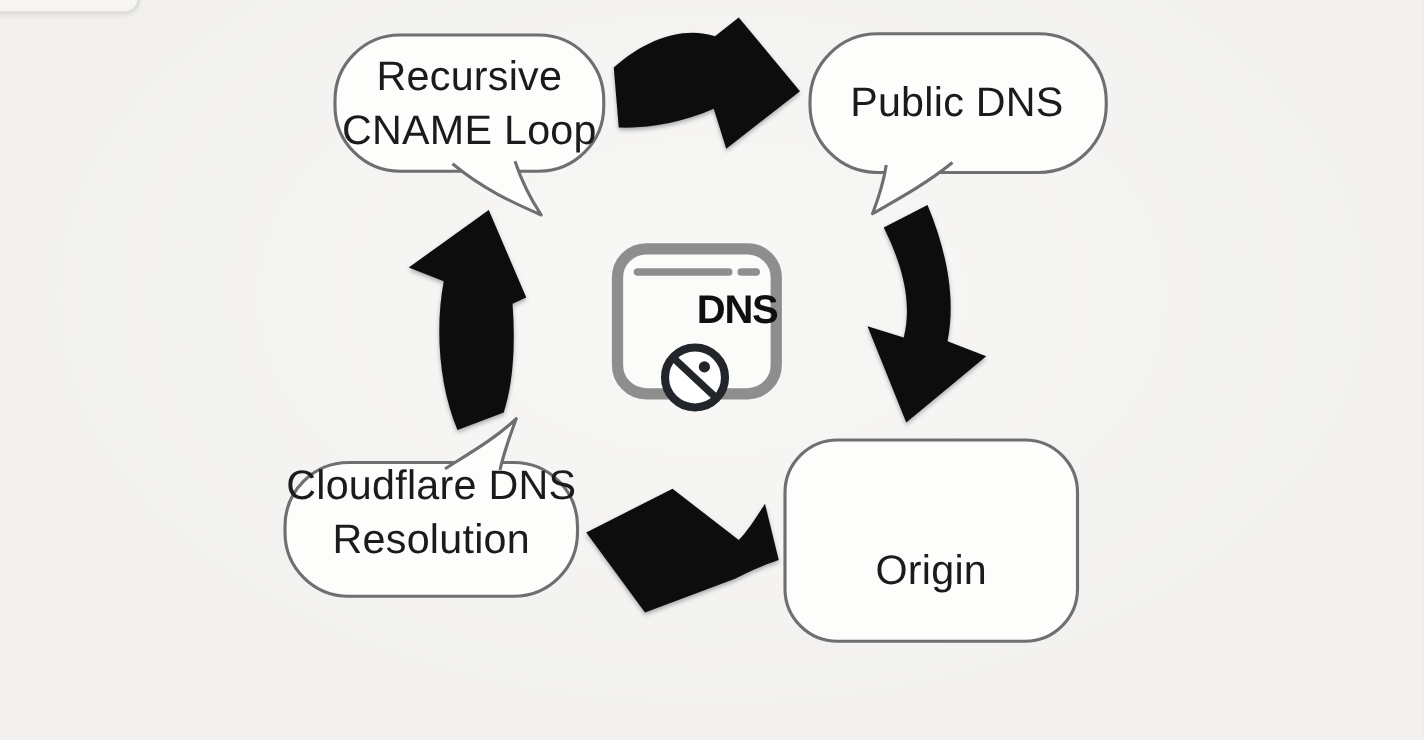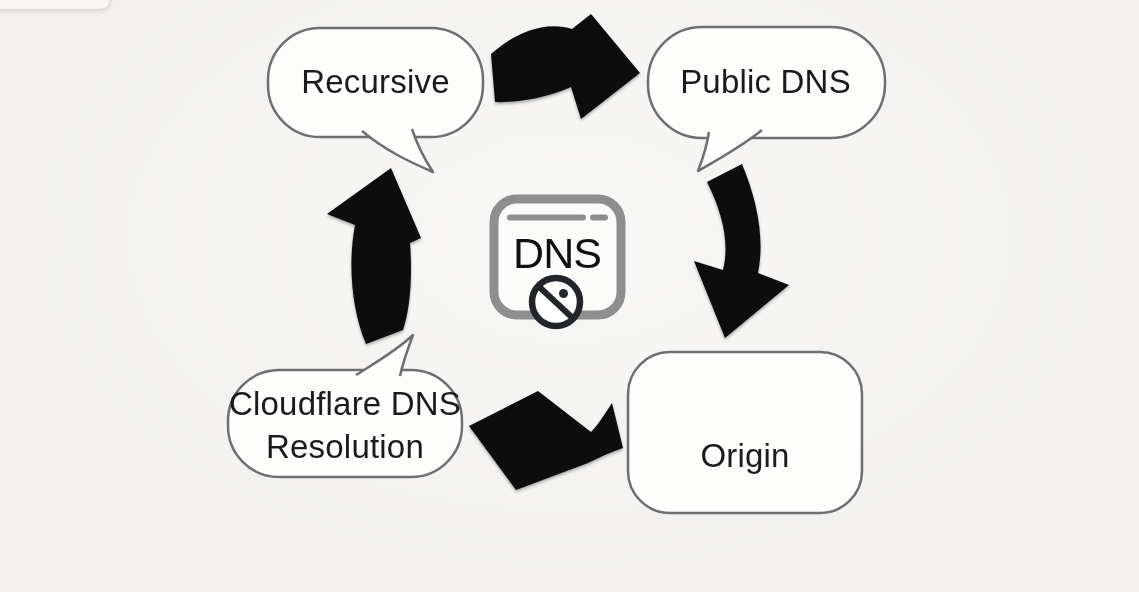--- a/index.html
+++ b/index.html
@@ -80,23 +80,23 @@
     font-size: 33px;
     line-height: 1.3;
     color: var(--text, #1b1b1b);
     letter-spacing: 0.2px;
   }
   .dns-label {
     position: absolute;
     left: 492px;
     top: 229px;
     width: 130px;
-    text-align: center;
-    font-size: 43px;
-    font-weight: normal;
+    text-align: right;
+    font-size: 32px;
+    font-weight: bold;
     letter-spacing: -1px;
     color: var(--icon-text, #0f0f0f);
   }
 </style>
 </head>
 <body>
 
 <div class="stage">
 
   <div class="corner-fragment"></div>
@@ -139,30 +139,31 @@
       <line class="icon-bar" x1="510" y1="217.5" x2="583" y2="217.5"></line>
       <line class="icon-bar" x1="593" y1="217.5" x2="605" y2="217.5"></line>
       <circle class="prohibit-ring" cx="556" cy="302" r="24"></circle>
       <line class="prohibit-slash" x1="541" y1="288.5" x2="571" y2="316.5"></line>
       <circle class="prohibit-dot" cx="563.5" cy="293.5" r="4.5"></circle>
     </g>
   </svg>
 
   <div class="bubble-text" style="left:268px; top:28px; width:215px; height:109px;">
     <div>Recursive</div>
+    <div>CNAME Loop</div>
   </div>
 
   <div class="bubble-text" style="left:647px; top:27px; width:237px; height:111px;">
     <div>Public DNS</div>
   </div>
 
   <div class="bubble-text" style="left:628px; top:352px; width:234px; height:209px;">
     <div>Origin</div>
   </div>
 
-  <div class="bubble-text" style="left:228px; top:372px; width:234px; height:107px;align-items:center;">
+  <div class="bubble-text" style="left:228px; top:356px; width:234px; height:107px;align-items:center;">
     <div>Cloudflare DNS</div>
     <div>Resolution</div>
   </div>
 
   <div class="dns-label">DNS</div>
 
 </div>
 
 </body></html>

